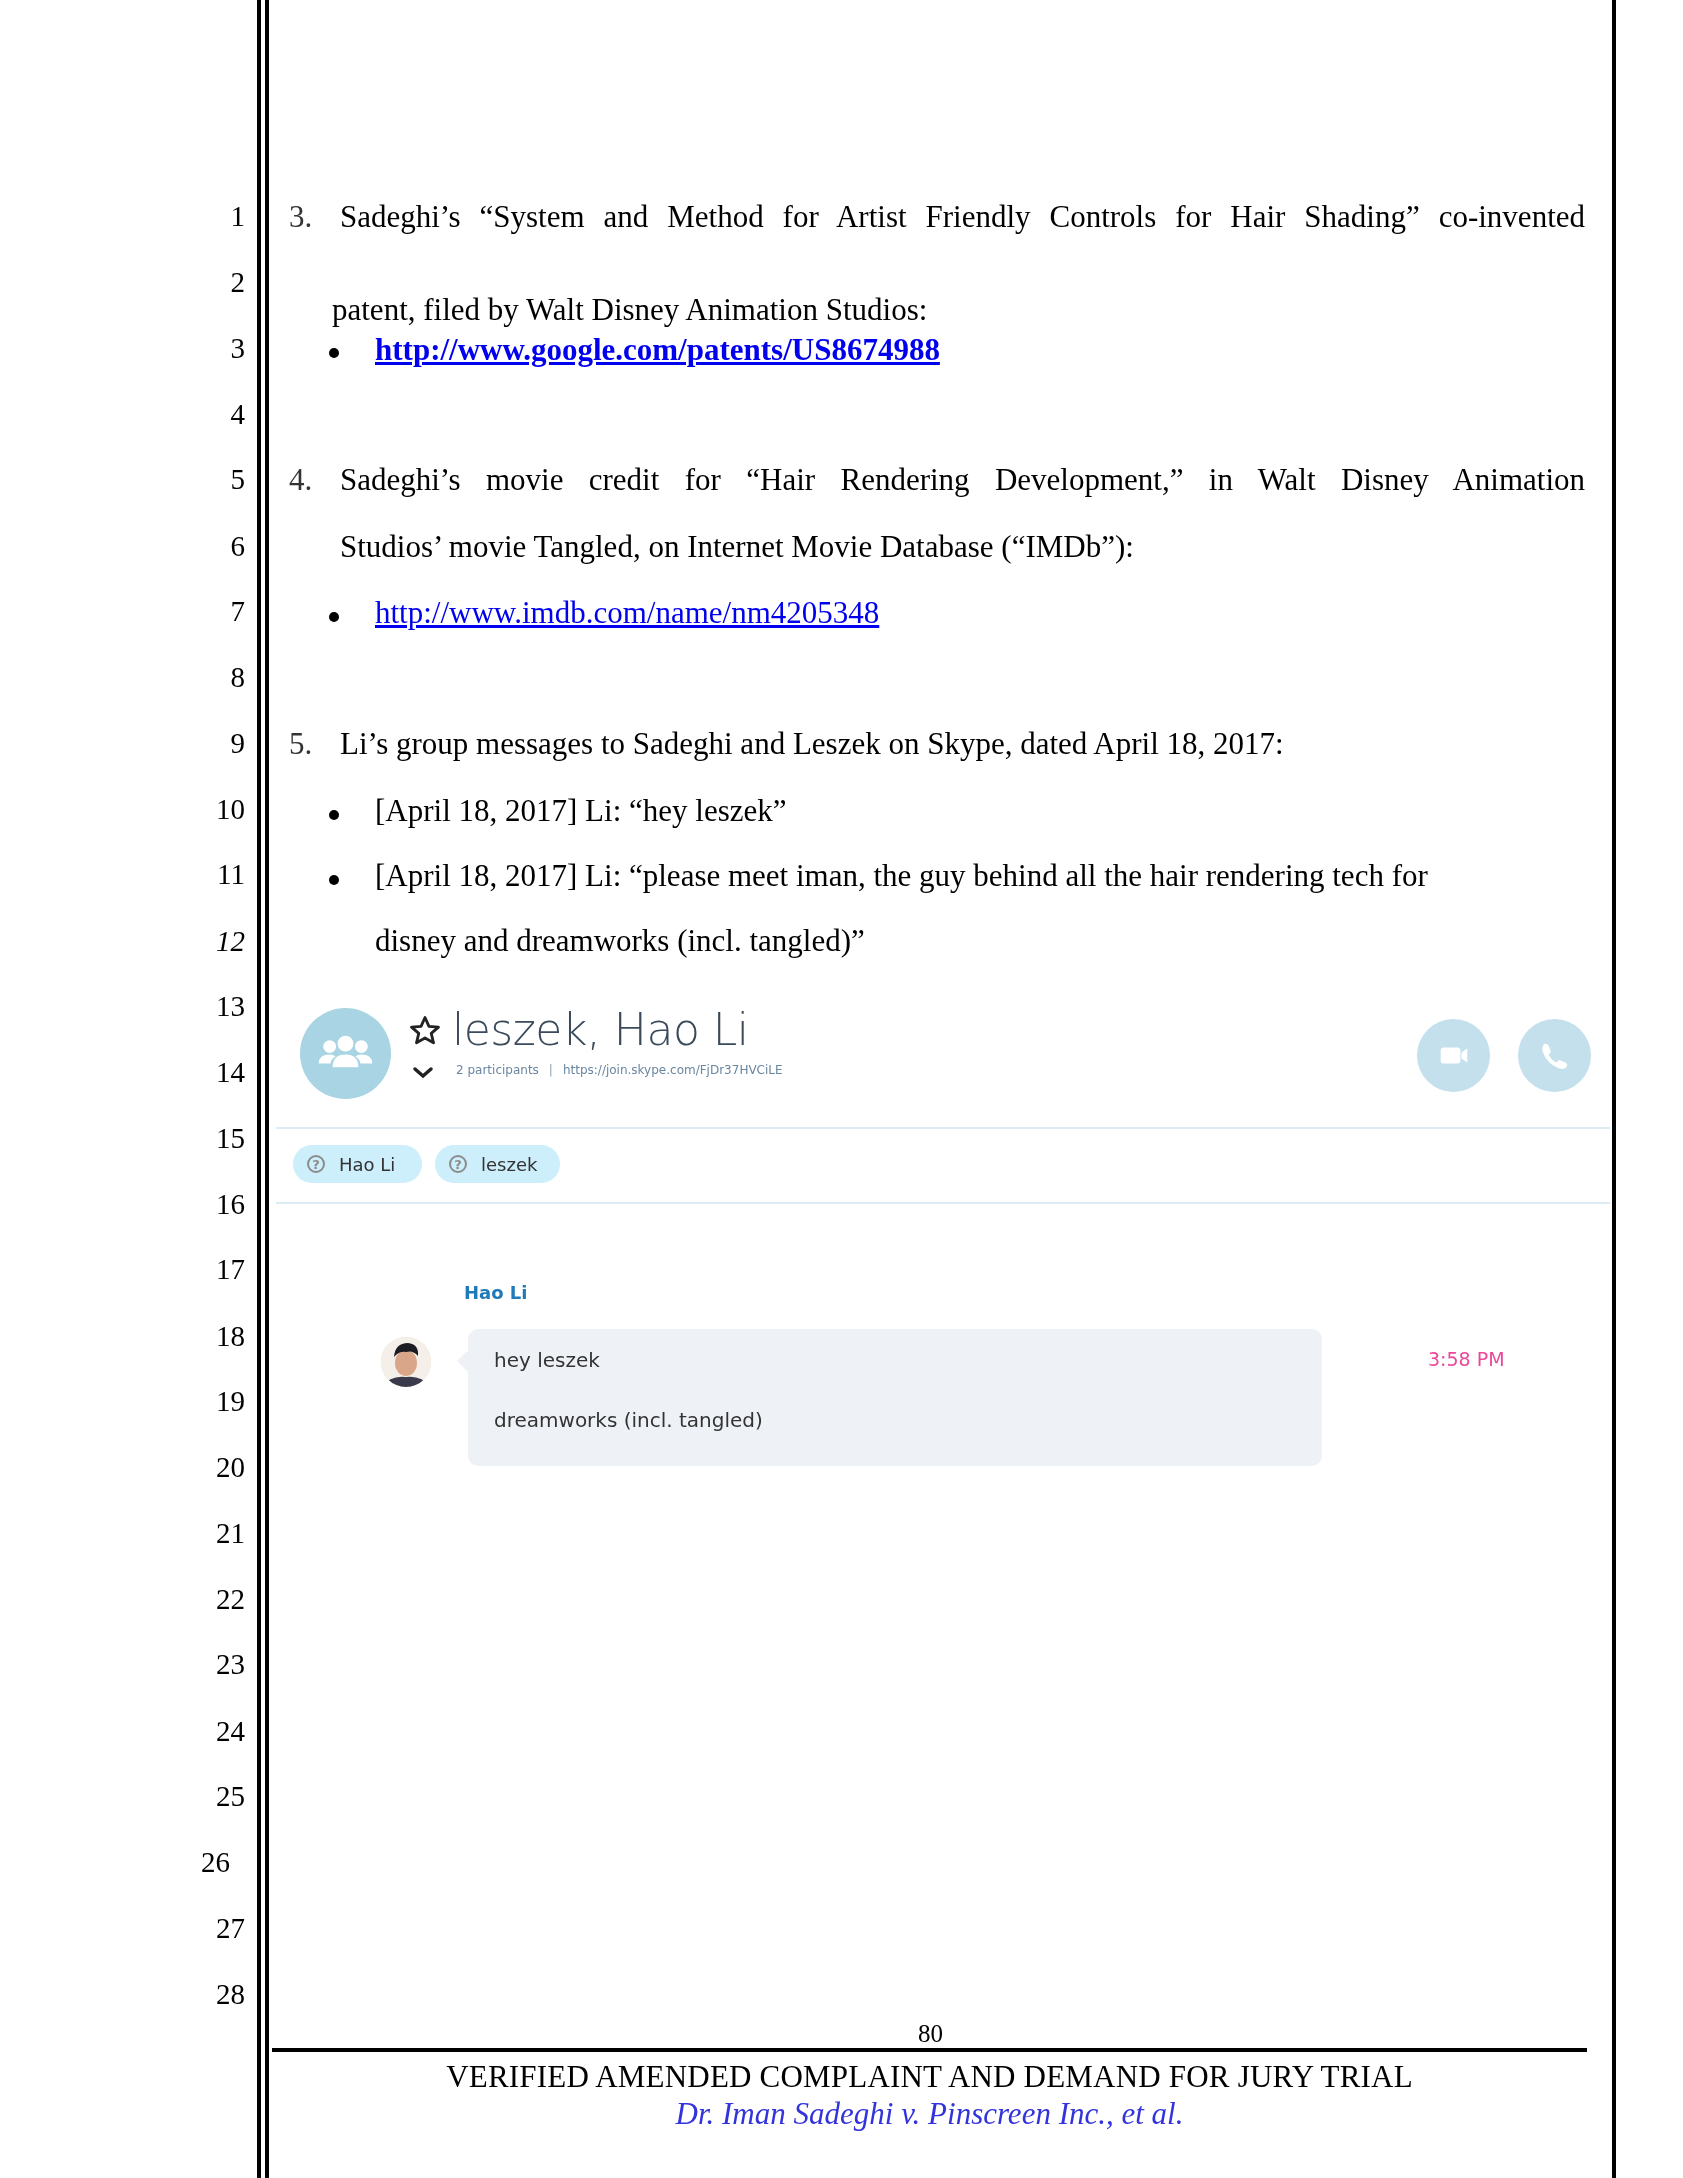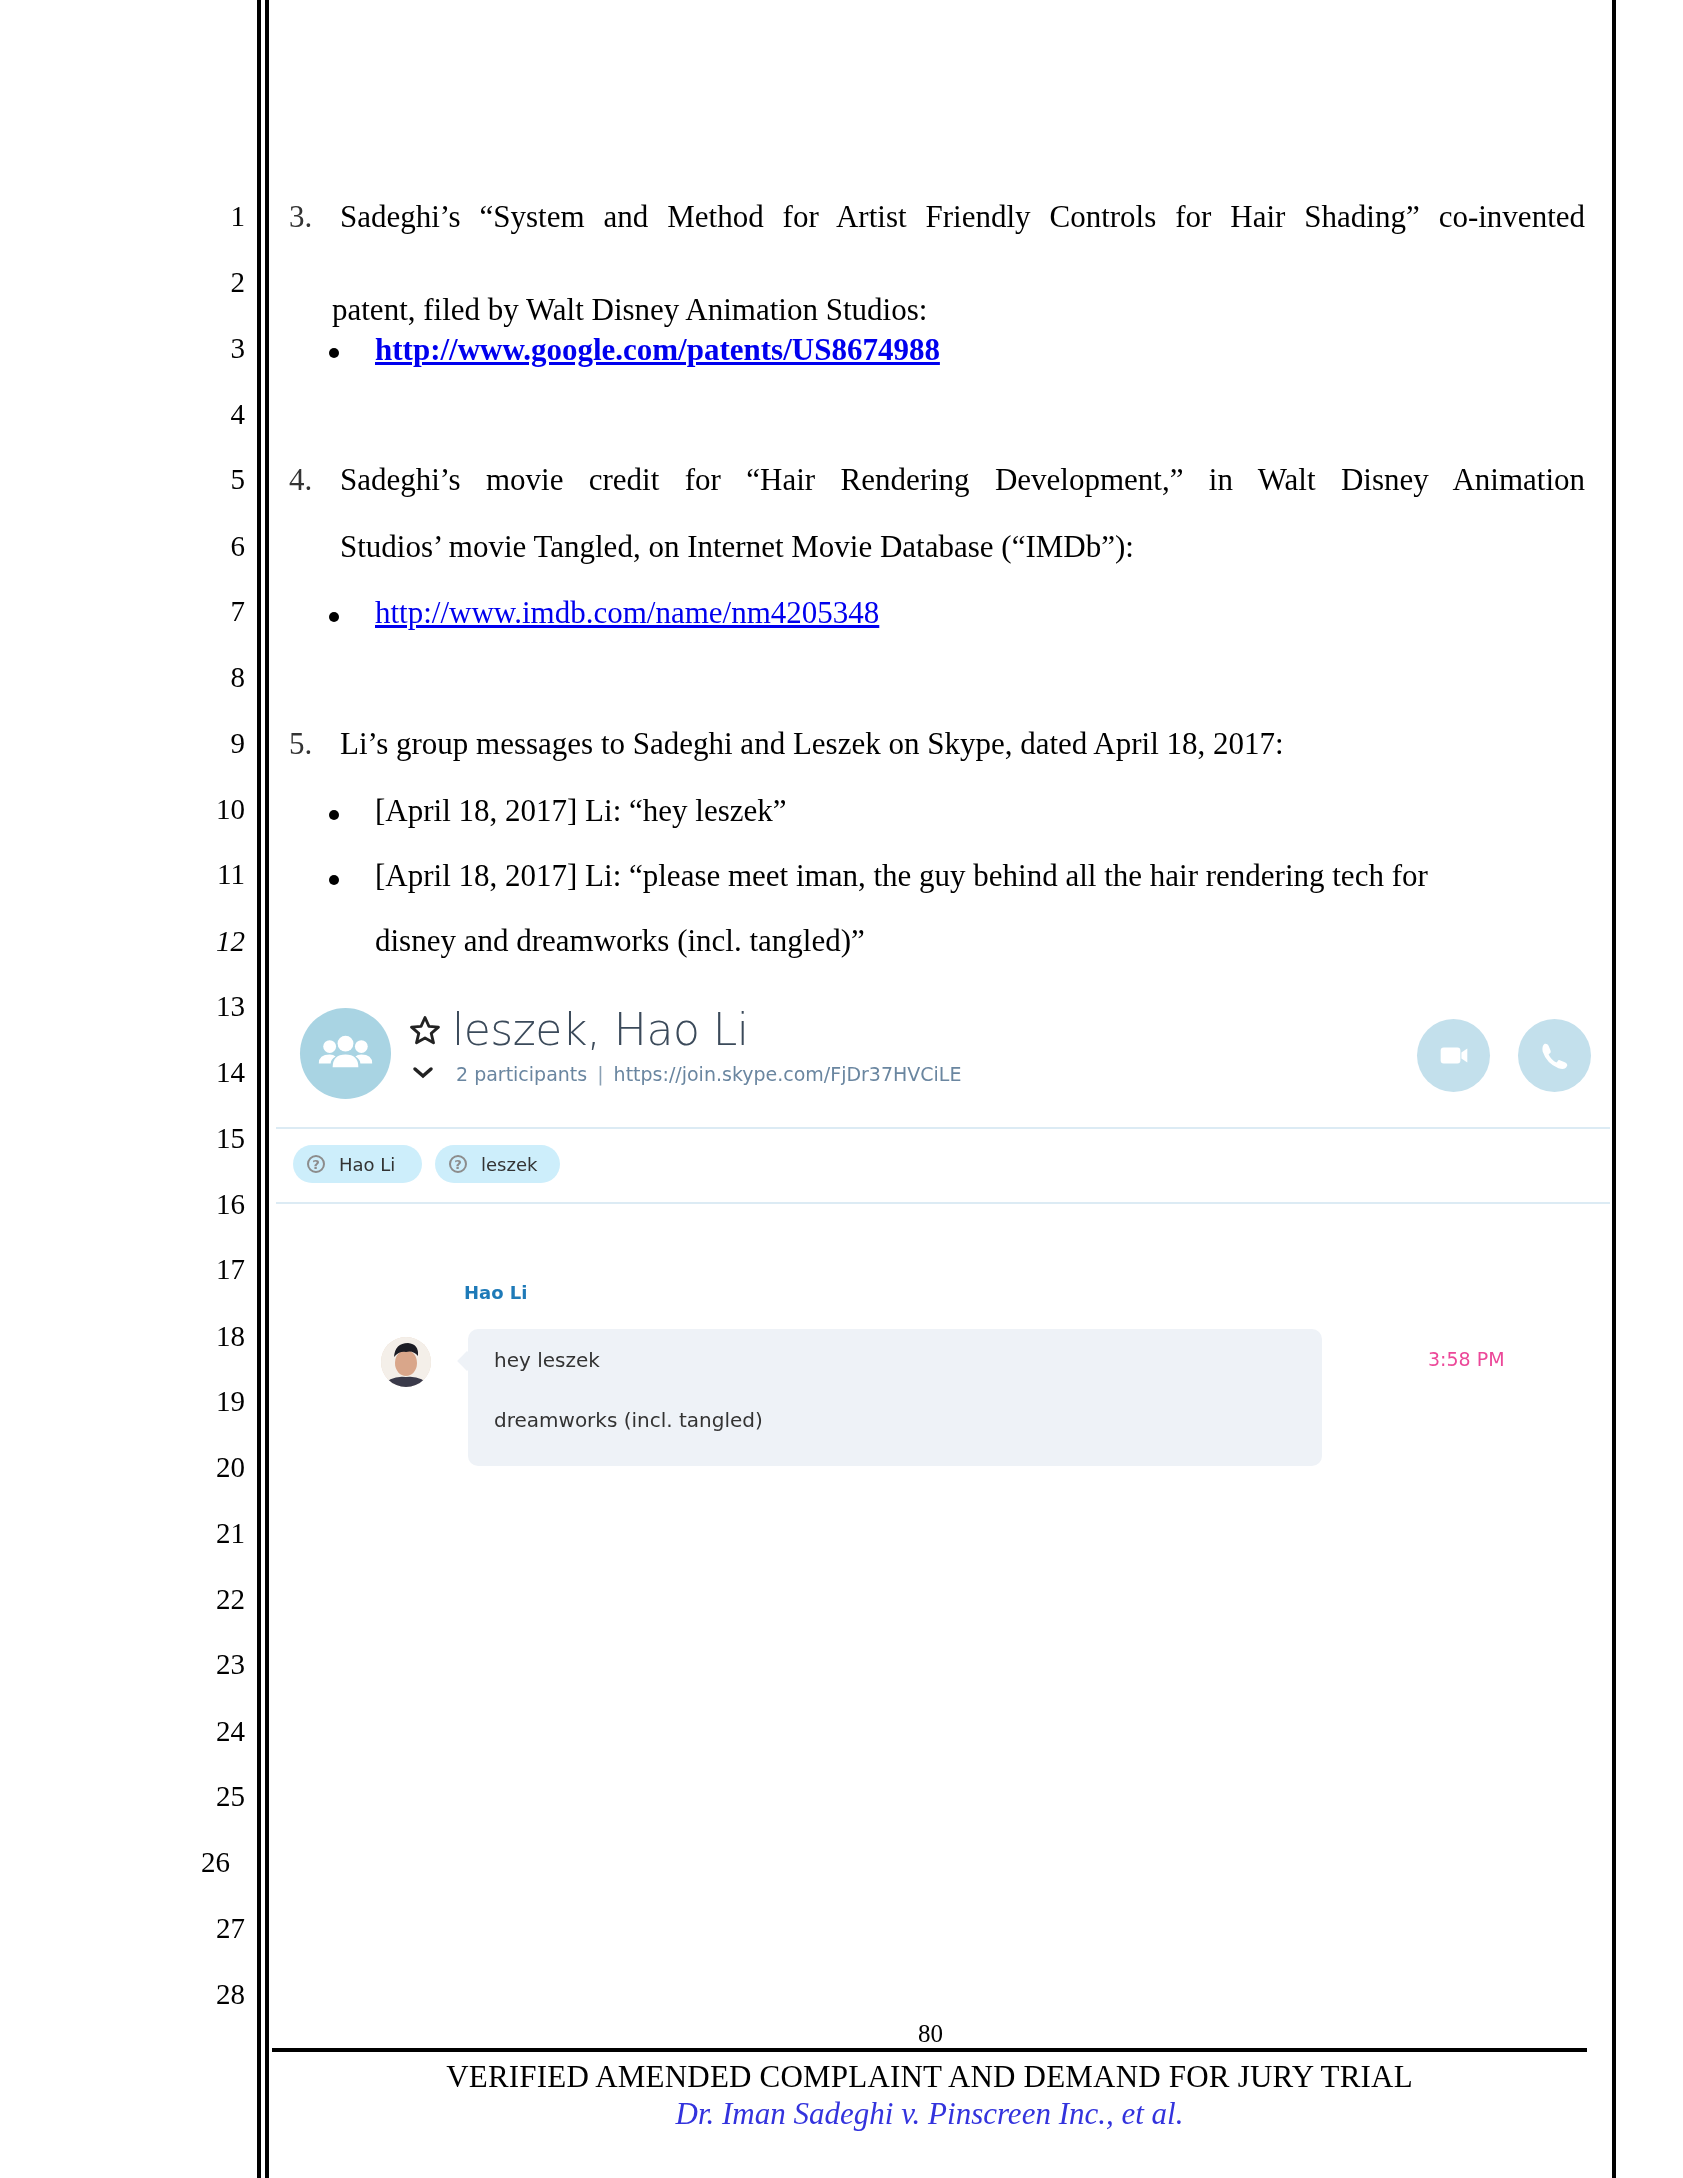--- a/index.html
+++ b/index.html
@@ -11,21 +11,21 @@
   .justify { text-align: justify; text-align-last: justify; white-space: normal; }
   .bullet { position: absolute; width: 10px; height: 10px; border-radius: 50%; background: #000; }
   a.link { color: #0000ee; text-decoration: underline; }
 
   
   .skype { position: absolute; left: 276px; top: 990px; width: 1334px; height: 495px; font-family: "DejaVu Sans", sans-serif; }
   .grp-avatar { position: absolute; left: 24px; top: 18px; width: 91px; height: 91px; border-radius: 50%; background: #a9d4e3; }
   .star { position: absolute; left: 132px; top: 24px; width: 34px; height: 34px; }
   .title { position: absolute; left: 176px; top: 14px; font-size: 44px; color: #3b4a5a; font-weight: 300; letter-spacing: -0.5px; }
   .chev { position: absolute; left: 136px; top: 75px; width: 22px; height: 16px; }
-  .subtitle { position: absolute; left: 180px; top: 73px; font-size: 19px; color: #6a86a0; }
+  .subtitle { position: absolute; left: 180px; top: 73px; font-size: 12px; color: #6a86a0; }
   .subtitle .sep { margin: 0 10px; color: #8aa0b4; }
   .callbtn { position: absolute; top: 29px; width: 73px; height: 73px; border-radius: 50%; background: #c3e0ec; }
   .divider { position: absolute; left: 0; width: 1334px; height: 2px; background: #dcebf4; }
   .pill { position: absolute; top: 155px; height: 38px; border-radius: 19px; background: #cdeefb; font-size: 18px; color: #333; display: flex; align-items: center; }
   .qmark { width: 18px; height: 18px; border: 2px solid #8c8c8c; border-radius: 50%; color: #8c8c8c; font-size: 13px; font-weight: bold; display: flex; align-items: center; justify-content: center; margin: 0 14px 0 14px; box-sizing: border-box; }
   .date-sep { position: absolute; left: 0; width: 1334px; top: 231px; text-align: center; font-size: 20px; color: #3a95cc; }
   .sender { position: absolute; left: 188px; top: 292px; font-size: 18px; font-weight: bold; color: #1e7ab8; }
   .person-avatar { position: absolute; left: 105px; top: 347px; width: 50px; height: 50px; border-radius: 50%; overflow: hidden; background: #e9d7c7; }
   .bubble { position: absolute; left: 192px; top: 339px; width: 854px; height: 137px; background: #eef2f7; border-radius: 10px; }
   .bubble-tail { position: absolute; left: 184px; top: 364px; width: 14px; height: 14px; background: #eef2f7; transform: rotate(45deg); }

